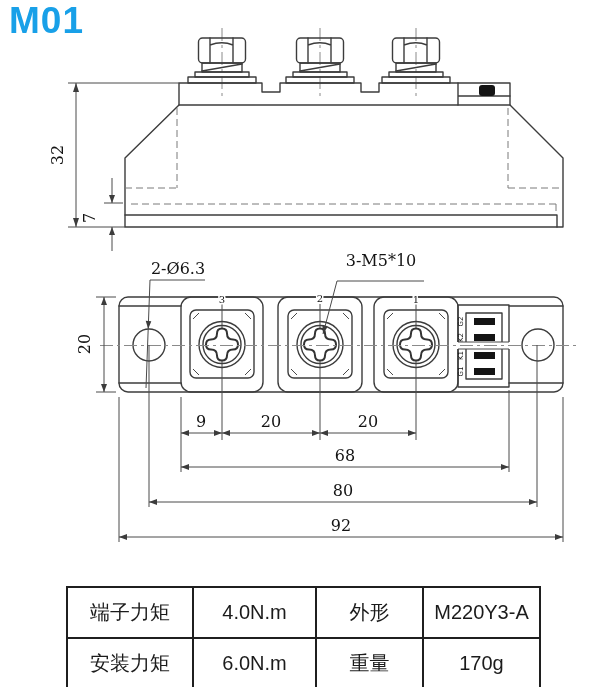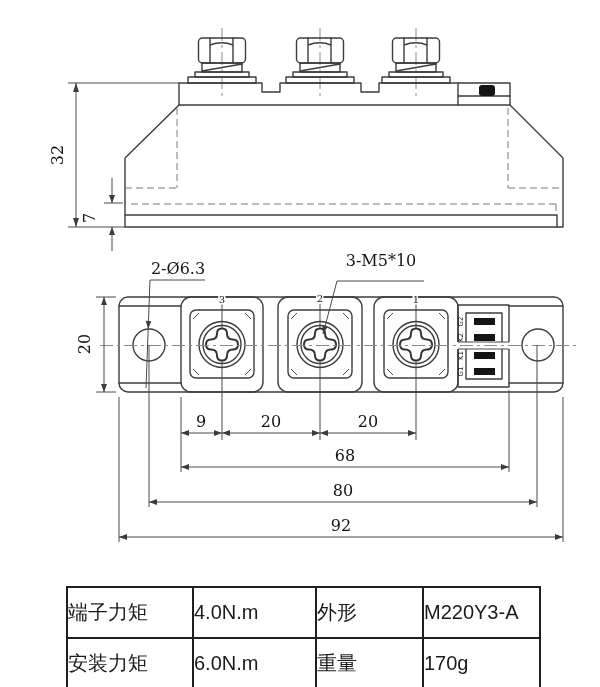--- a/index.html
+++ b/index.html
@@ -22,30 +22,31 @@
   svg .pin{fill:#141414;stroke:none;}
   svg text{fill:#141414;font-family:"DejaVu Serif", serif;}
   svg text.dim{font-size:16px;text-anchor:middle;}
   svg text.sm{font-size:10px;text-anchor:middle;paint-order:stroke;stroke:#fff;stroke-width:3px;}
   svg text.pinlbl{font-size:7px;text-anchor:middle;font-family:"DejaVu Sans", sans-serif;}
   .spec{
     position:absolute;left:66px;top:586px;width:473px;height:98px;
     border-collapse:collapse;table-layout:fixed;
   }
   .spec td{
-    border:2.5px solid #1f1f1f;vertical-align:middle;
+    border:2.5px solid #1f1f1f;text-align:center;vertical-align:middle;
     font-size:20px;color:#1b1b1b;font-family:"Liberation Sans", sans-serif;
     padding:0;height:49px;
   }
 </style>
 </head>
 <body>
 
 <div class="stage">
 
+  <div class="title">M01</div>
 
   <svg class="drawing" width="600" height="600" viewBox="0 0 600 600">
 
     <g>
 
       <g>
         <path class="cl" d="M222,28 V99"></path>
         <rect class="ln" x="198.5" y="38" width="47" height="25" rx="4"></rect>
         <path class="ln" d="M210,38 V63 M233,38 V63 M210,45 Q222,40.5 233,45"></path>
         <rect class="ln" x="202" y="63" width="40" height="9"></rect>

